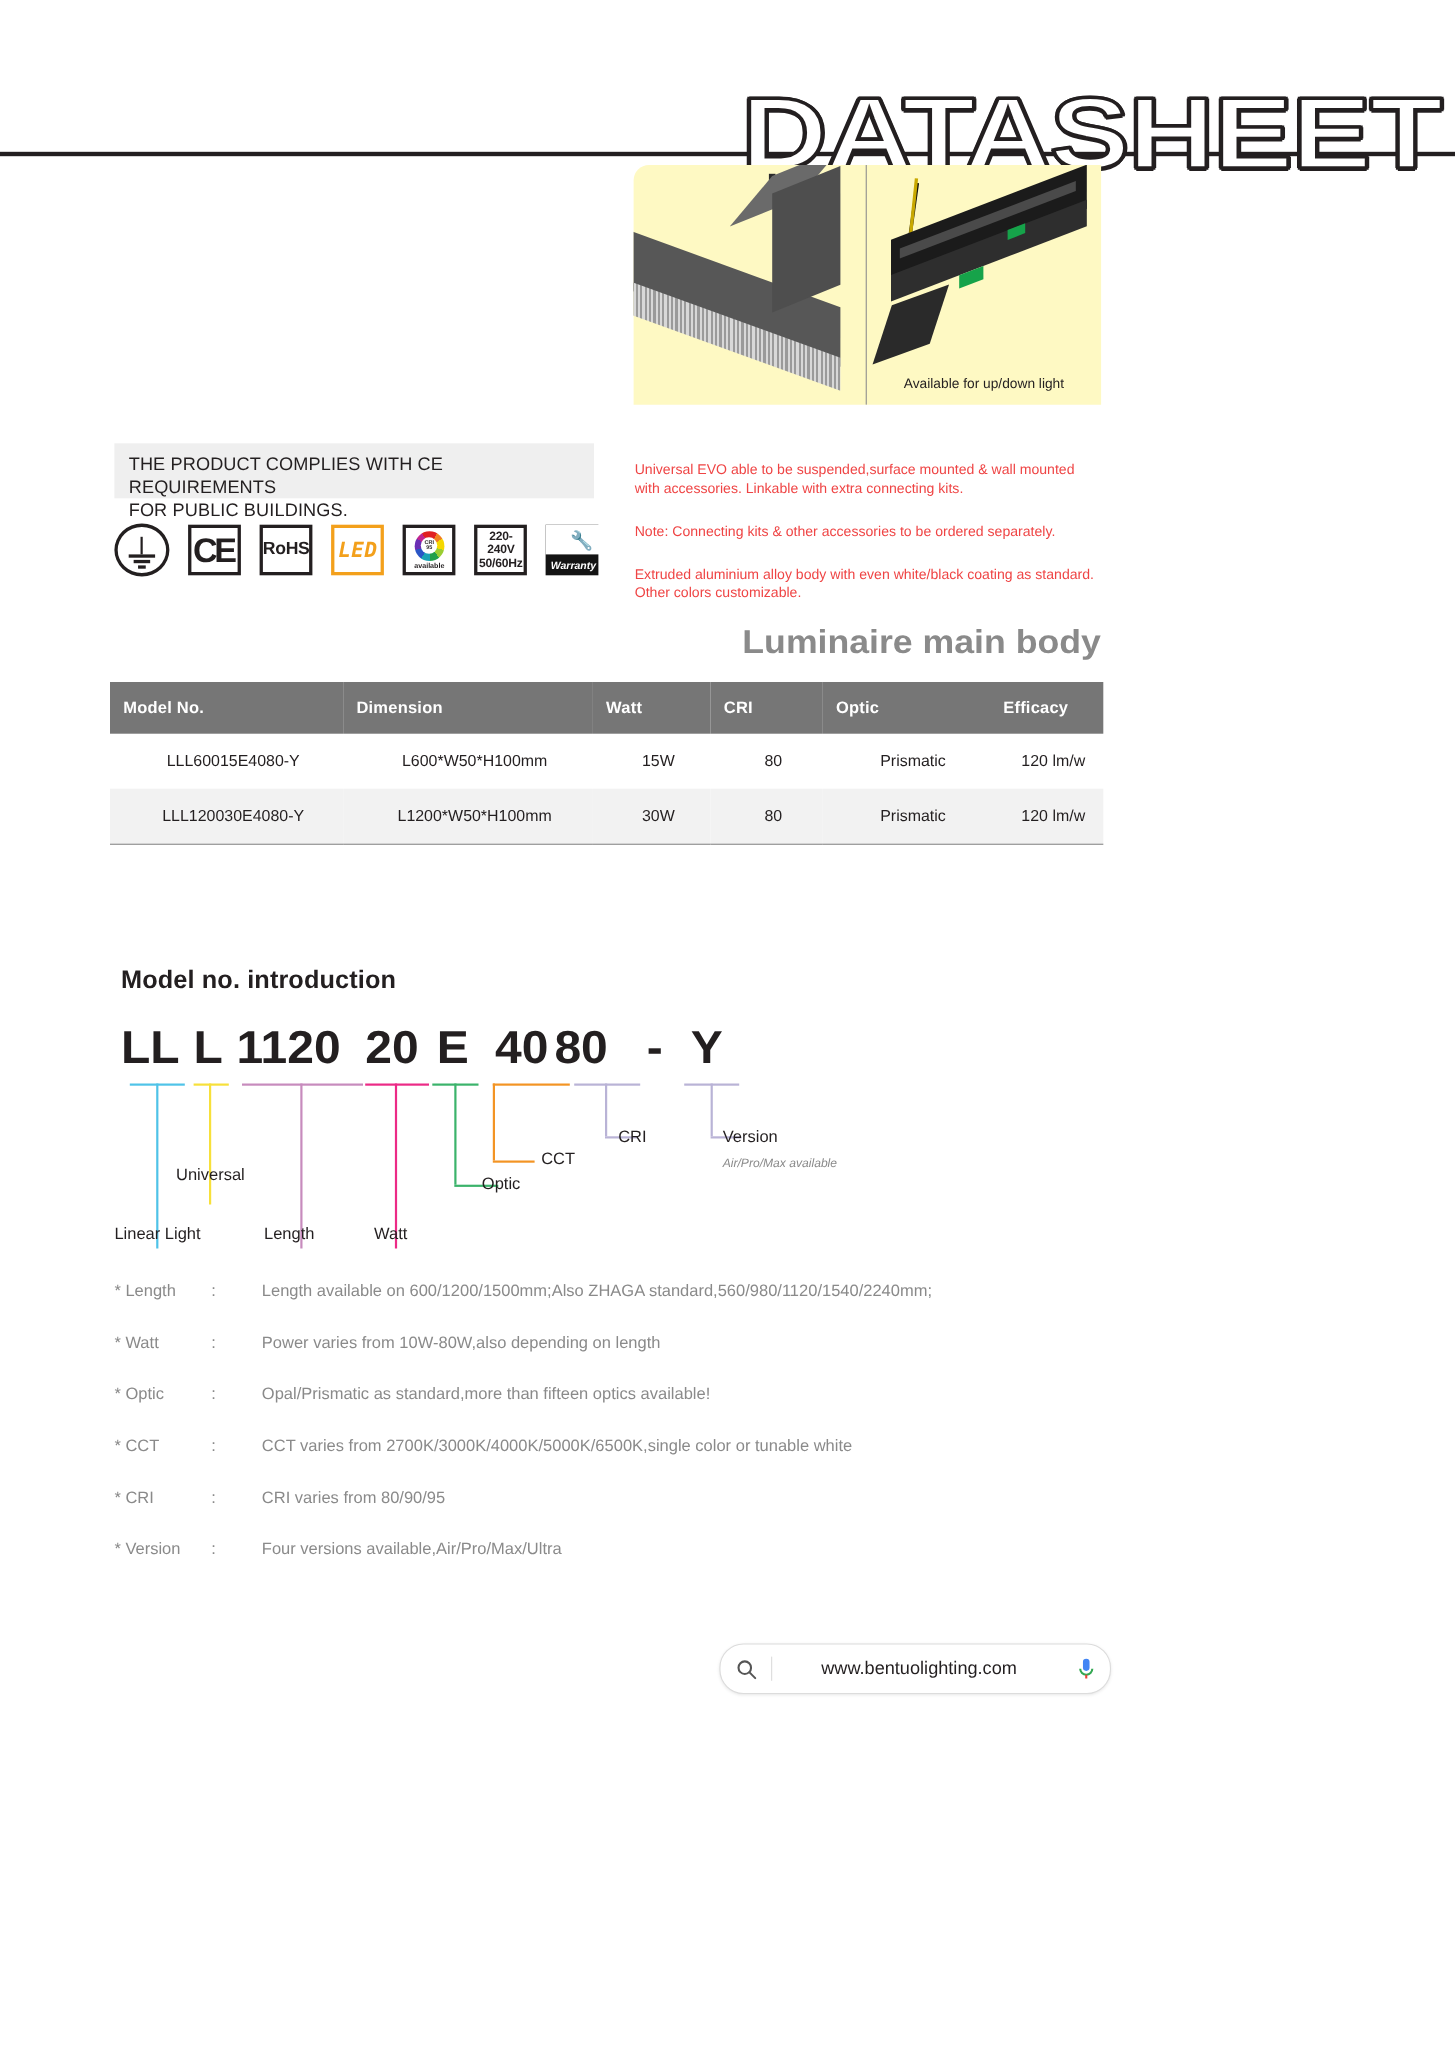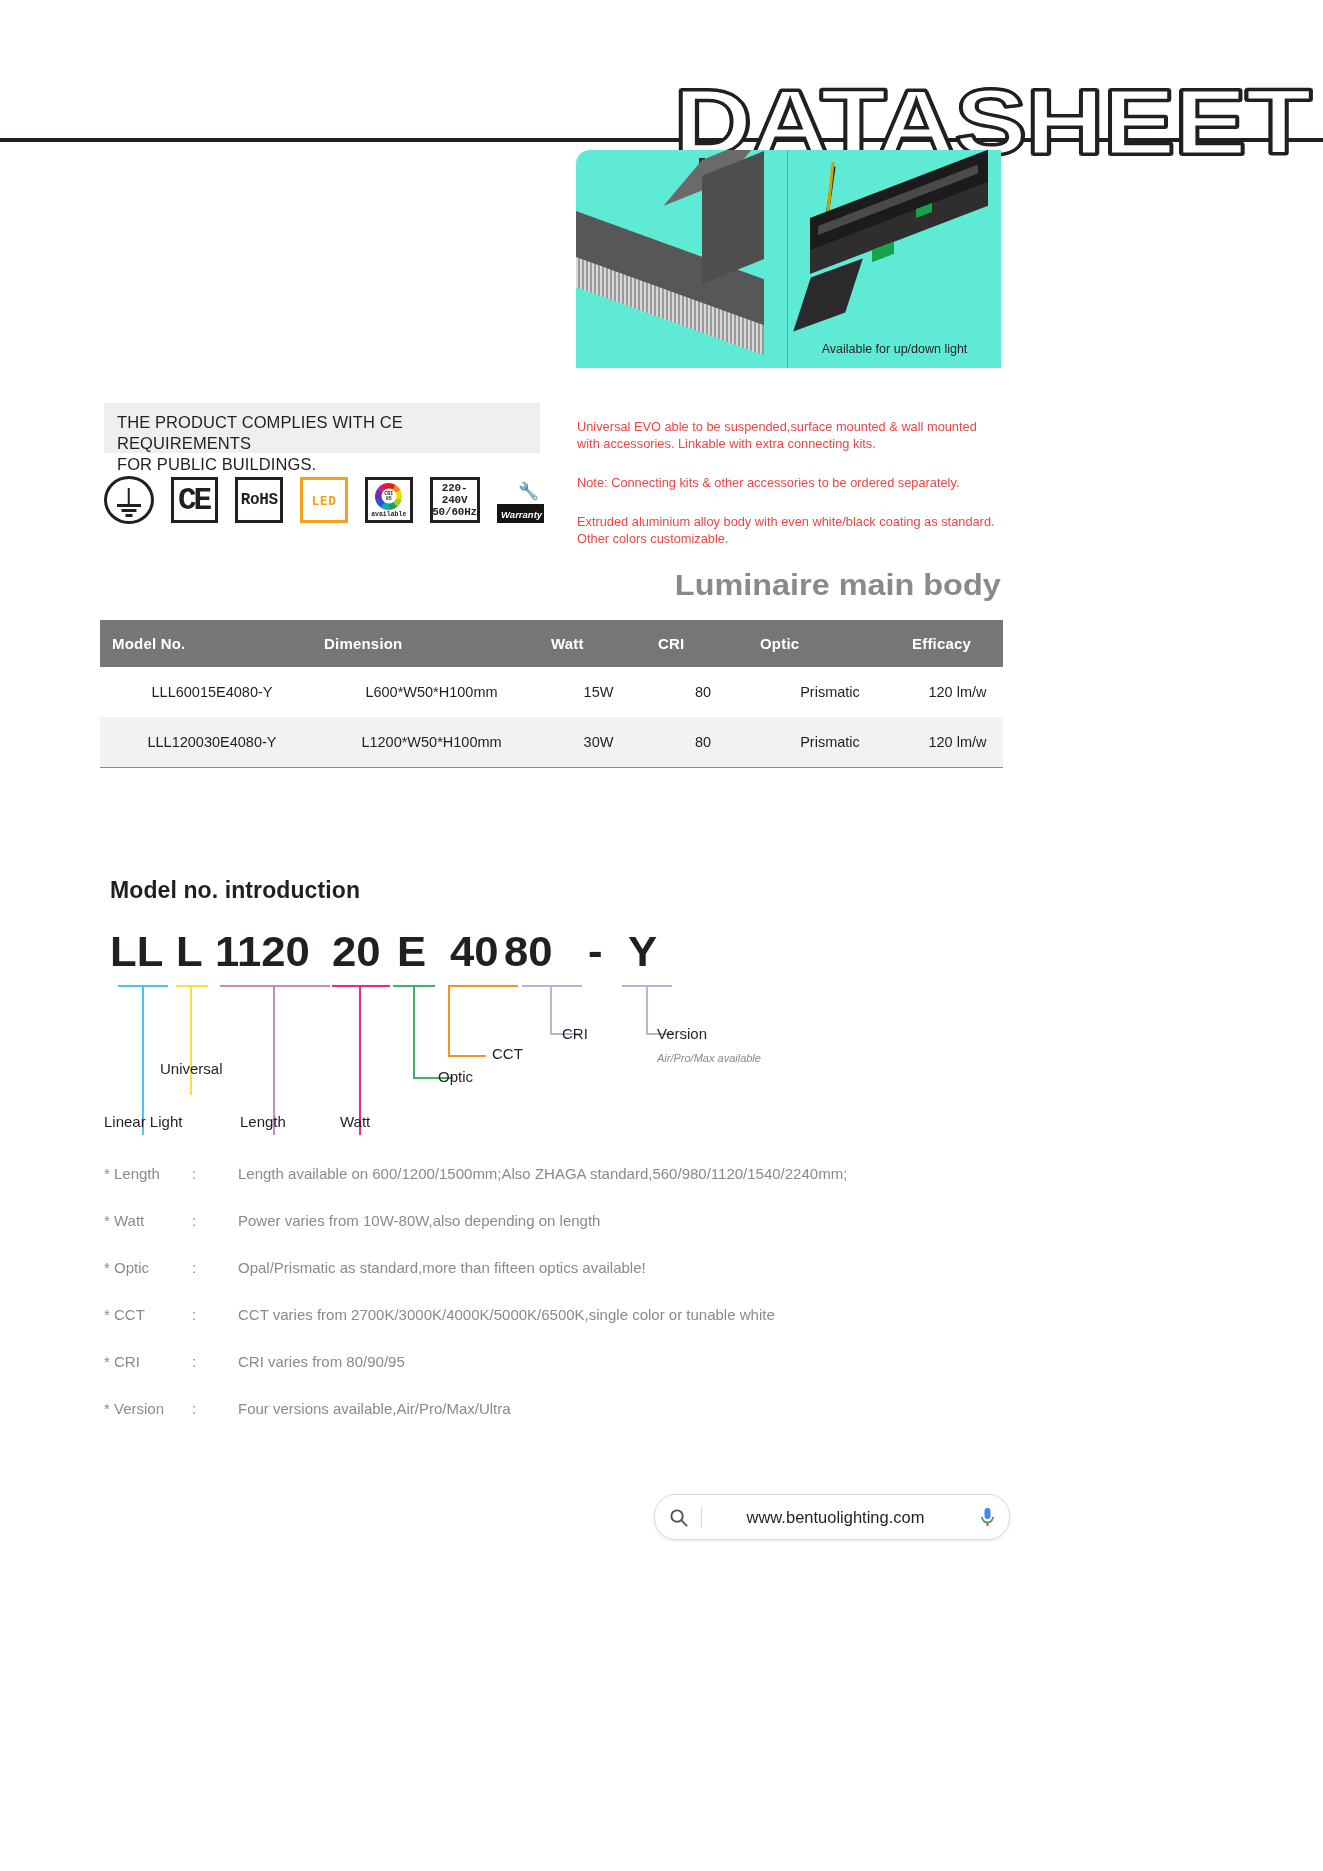--- a/index.html
+++ b/index.html
@@ -8,21 +8,21 @@
   
   .header{position:absolute;left:0;top:40px;width:1323px;height:110px;}
   .hdr-rule{position:absolute;left:0;top:98px;width:1323px;height:4px;background:#231f20;}
   .hdr-title{position:absolute;right:12px;top:34px;font-family:"Liberation Sans Narrow","Liberation Sans",sans-serif;
     font-size:92px;font-weight:700;letter-spacing:-1px;line-height:96px;
     color:#fff;-webkit-text-stroke:3px #231f20;text-shadow:
       -2px 0 0 #231f20, 2px 0 0 #231f20, 0 -2px 0 #231f20, 0 2px 0 #231f20;
     transform:scaleX(1.18);transform-origin:right center;white-space:nowrap;}
 
   
-  .hero{position:absolute;left:576px;top:150px;width:425px;height:218px;background:#5eead4;
+  .hero{position:absolute;left:576px;top:150px;width:425px;height:218px;background:#fef9c3;
         border-radius:14px 0 0 0;overflow:hidden;}
   .hero-split{position:absolute;left:211px;top:0;width:1px;height:218px;background:#8e8e8e;}
   .hero-left{position:absolute;left:0;top:0;width:211px;height:218px;}
   .hero-right{position:absolute;left:212px;top:0;width:213px;height:218px;}
   .hero-cap{position:absolute;left:212px;top:192px;width:213px;text-align:center;
         font-size:12.5px;color:#231f20;}
 
   
   .rod{position:absolute;left:123px;top:8px;width:6px;height:32px;background:#2b2b2b;}
   .lum-body-a{position:absolute;left:-8px;top:58px;width:196px;height:54px;background:#575757;
@@ -56,25 +56,25 @@
   .cebox p{margin:0;padding:9px 0 0 13px;font-size:16.5px;line-height:21px;letter-spacing:.1px;}
 
   
   .badges{position:absolute;left:104px;top:473px;width:440px;height:54px;display:flex;align-items:center;gap:17px;}
   .bdg{height:46px;display:flex;align-items:center;justify-content:center;box-sizing:border-box;}
   .bdg-earth{width:52px;height:48px;border:3px solid #231f20;border-radius:50%;position:relative;}
   .bdg-earth i{position:absolute;left:50%;top:9px;width:2.5px;height:16px;background:#231f20;transform:translateX(-50%);}
   .bdg-earth u{position:absolute;left:50%;top:25px;width:24px;height:2.5px;background:#231f20;transform:translateX(-50%);}
   .bdg-earth s{position:absolute;left:50%;top:30px;width:15px;height:2.5px;background:#231f20;transform:translateX(-50%);}
   .bdg-earth b{position:absolute;left:50%;top:35px;width:7px;height:2.5px;background:#231f20;transform:translateX(-50%);}
-  .bdg-box{width:50px;height:46px;border:3px solid #231f20;font-family:Liberation Mono, monospace;}
+  .bdg-box{width:50px;height:46px;border:3px solid #231f20;}
   .bdg-ce{font-size:31px;font-weight:700;letter-spacing:-3px;line-height:1;padding-right:2px;}
   .bdg-rohs{font-size:16px;font-weight:700;letter-spacing:-.3px;}
-  .bdg-led{border-color:#f3a01b;color:#f3a01b;font-size:13px;font-weight:700;letter-spacing:.5px;
-    font-family:"DejaVu Sans Mono",monospace;}
+  .bdg-led{border-color:#f3a01b;color:#f3a01b;font-size:19px;font-weight:700;letter-spacing:.5px;
+    font-family:"DejaVu Sans Mono",monospace;font-style:italic;}
   .bdg-cri{flex-direction:column;gap:1px;}
   .cri-wheel{width:27px;height:27px;border-radius:50%;position:relative;
     background:conic-gradient(#e02020 0 30deg,#f08020 30deg 60deg,#f5d800 60deg 105deg,
       #9acd32 105deg 140deg,#22a04a 140deg 180deg,#1aa3b5 180deg 215deg,
       #2a56c6 215deg 255deg,#6b2fb5 255deg 300deg,#c0258f 300deg 330deg,#e02020 330deg 360deg);}
   .cri-wheel em{position:absolute;left:50%;top:50%;transform:translate(-50%,-50%);width:15px;height:15px;
     border-radius:50%;background:#fff;font-style:normal;font-size:5px;font-weight:700;color:#231f20;
     display:flex;flex-direction:column;align-items:center;justify-content:center;line-height:5px;}
   .cri-label{font-size:6.5px;font-weight:700;}
   .bdg-volt{font-size:11px;font-weight:700;line-height:12px;text-align:center;letter-spacing:-.2px;}

